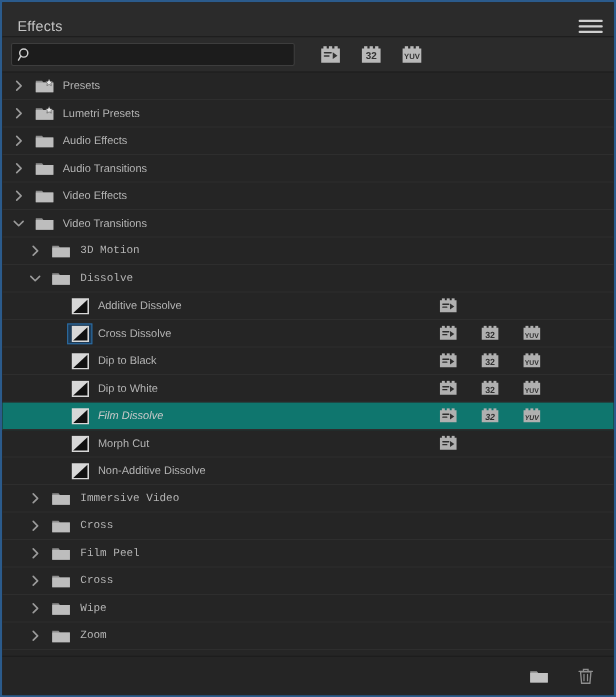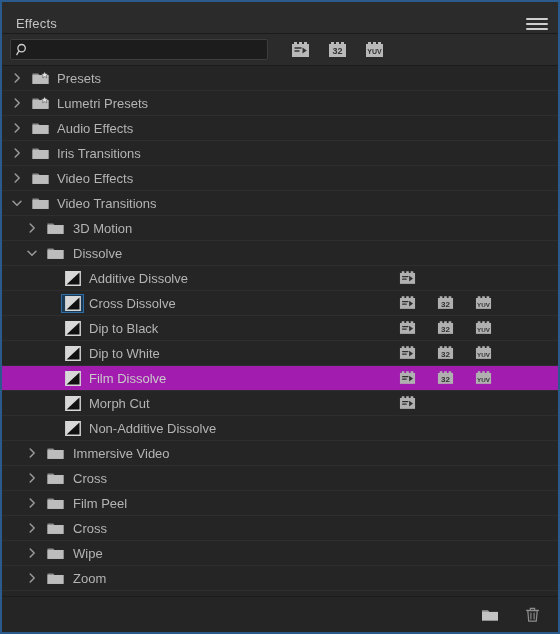--- a/index.html
+++ b/index.html
@@ -112,51 +112,51 @@
   }
   .row {
     height: 25px;
     display: flex;
     align-items: center;
     position: relative;
     border-bottom: 1px solid #2e2e2e;
     box-sizing: border-box;
     cursor: default;
   }
-  .row.selected { background: #a21caf; }
+  .row.selected { background: #0f766e; font-style: italic; }
   .twisty {
     position: absolute;
     width: 14px;
     height: 14px;
     display: flex;
     align-items: center;
     justify-content: center;
     cursor: pointer;
   }
   .row-icon {
     position: absolute;
     width: 17px;
     height: 15px;
     display: flex;
     align-items: center;
   }
   .row-label {
     color: #b4b4b4;
-    font-size: 13px;
+    font-size: 10px;
     white-space: nowrap;
     user-select: none;
   }
   .row.selected .row-label { color: #c9c9c9; }
   
   .d0 .twisty { left: 8px; }
   .d0 .row-icon { left: 30px; }
   .d0 .row-label { margin-left: 55px; }
   .d1 .twisty { left: 23px; }
   .d1 .row-icon { left: 45px; }
-  .d1 .row-label { margin-left: 71px; }
+  .d1 .row-label { margin-left: 71px; font-family: Liberation Mono, monospace; }
   .d2 .row-icon { left: 63px; }
   .d2 .row-label { margin-left: 87px; }
 
   .leaf-sel-box {
     position: absolute;
     left: 59px;
     top: 3px;
     width: 23px;
     height: 19px;
     border: 1px solid #2d6da3;
@@ -298,21 +298,21 @@
           <svg viewBox="0 0 14 14" width="14" height="14">
             <path d="M5.2 3l4 4-4 4" fill="none" stroke="#9a9a9a" stroke-width="1.5" stroke-linecap="round" stroke-linejoin="round"></path>
           </svg>
         </div>
         <div class="row-icon">
           <svg viewBox="0 0 18 15" width="18" height="15">
             <path d="M0.5 2.2h6.1l1.3 1.6H17.5v9.4H0.5z" fill="#8d8d8d"></path>
             <path d="M0.5 3.8h17v9.4H0.5z" fill="#bdbdbd"></path>
           </svg>
         </div>
-        <span class="row-label">Iris Transitions</span>
+        <span class="row-label">Audio Transitions</span>
       </div>
       <div class="row d0">
         <div class="twisty">
           <svg viewBox="0 0 14 14" width="14" height="14">
             <path d="M5.2 3l4 4-4 4" fill="none" stroke="#9a9a9a" stroke-width="1.5" stroke-linecap="round" stroke-linejoin="round"></path>
           </svg>
         </div>
         <div class="row-icon">
           <svg viewBox="0 0 18 15" width="18" height="15">
             <path d="M0.5 2.2h6.1l1.3 1.6H17.5v9.4H0.5z" fill="#8d8d8d"></path>

